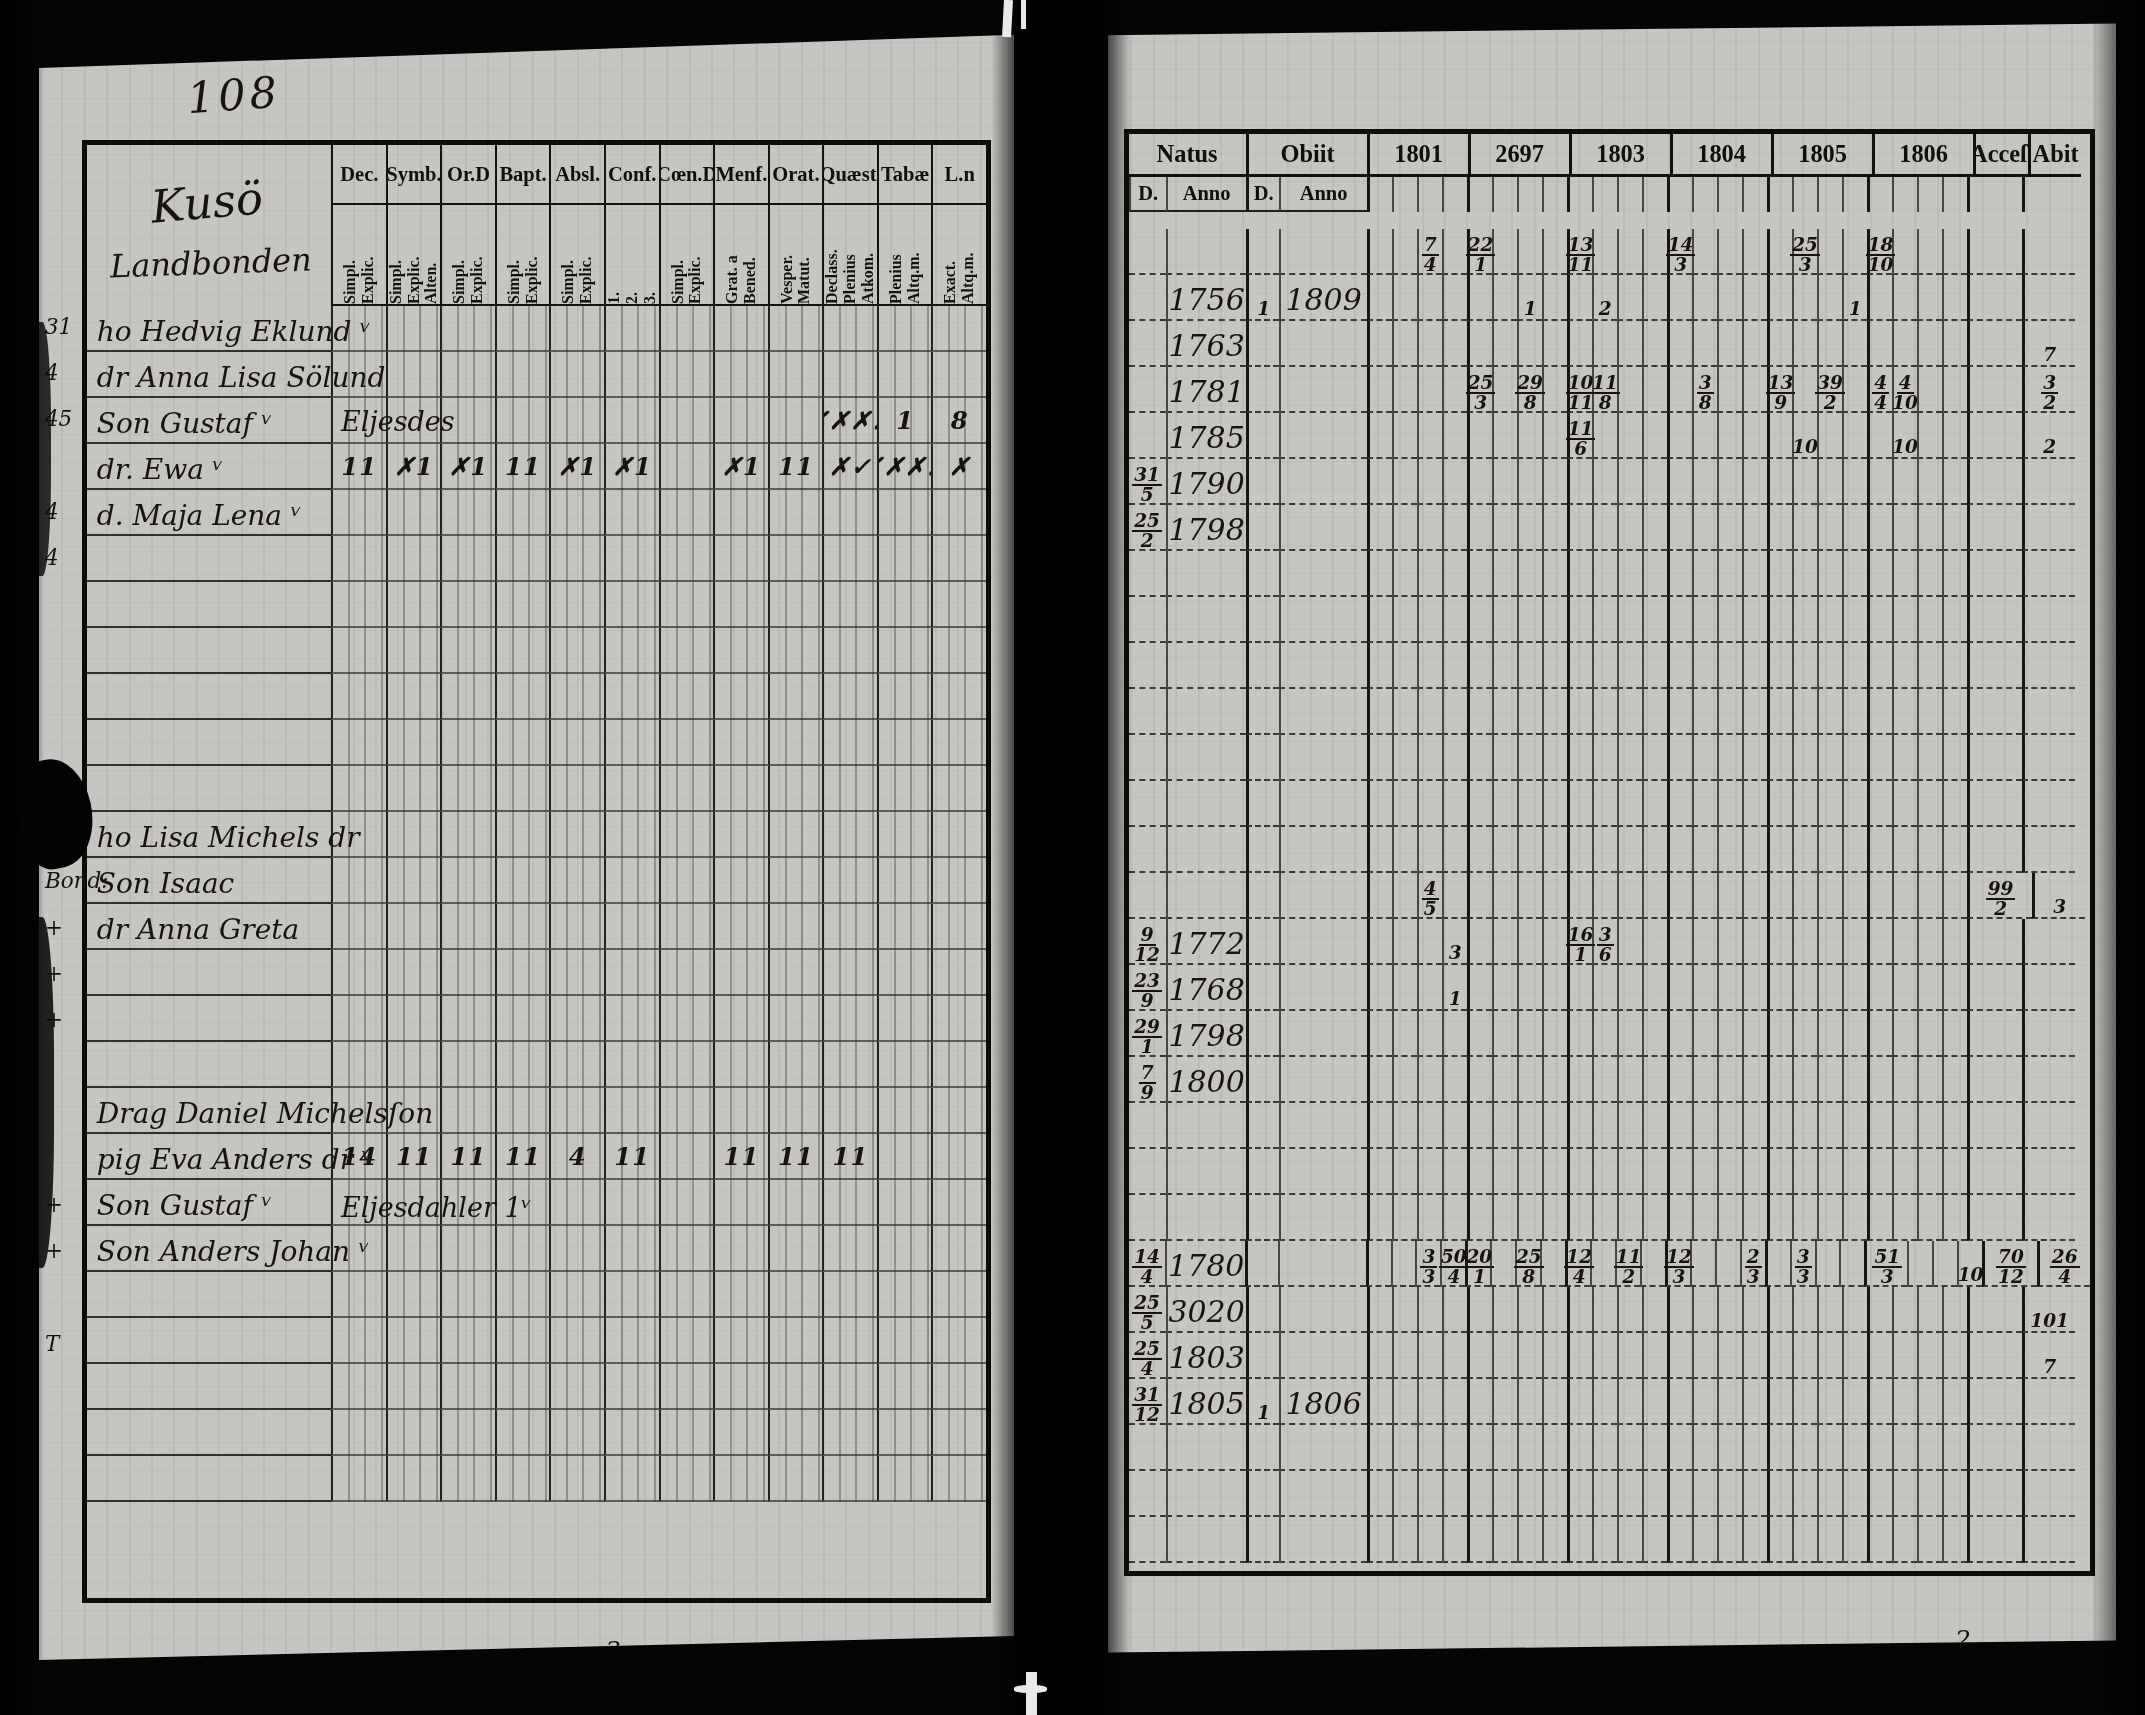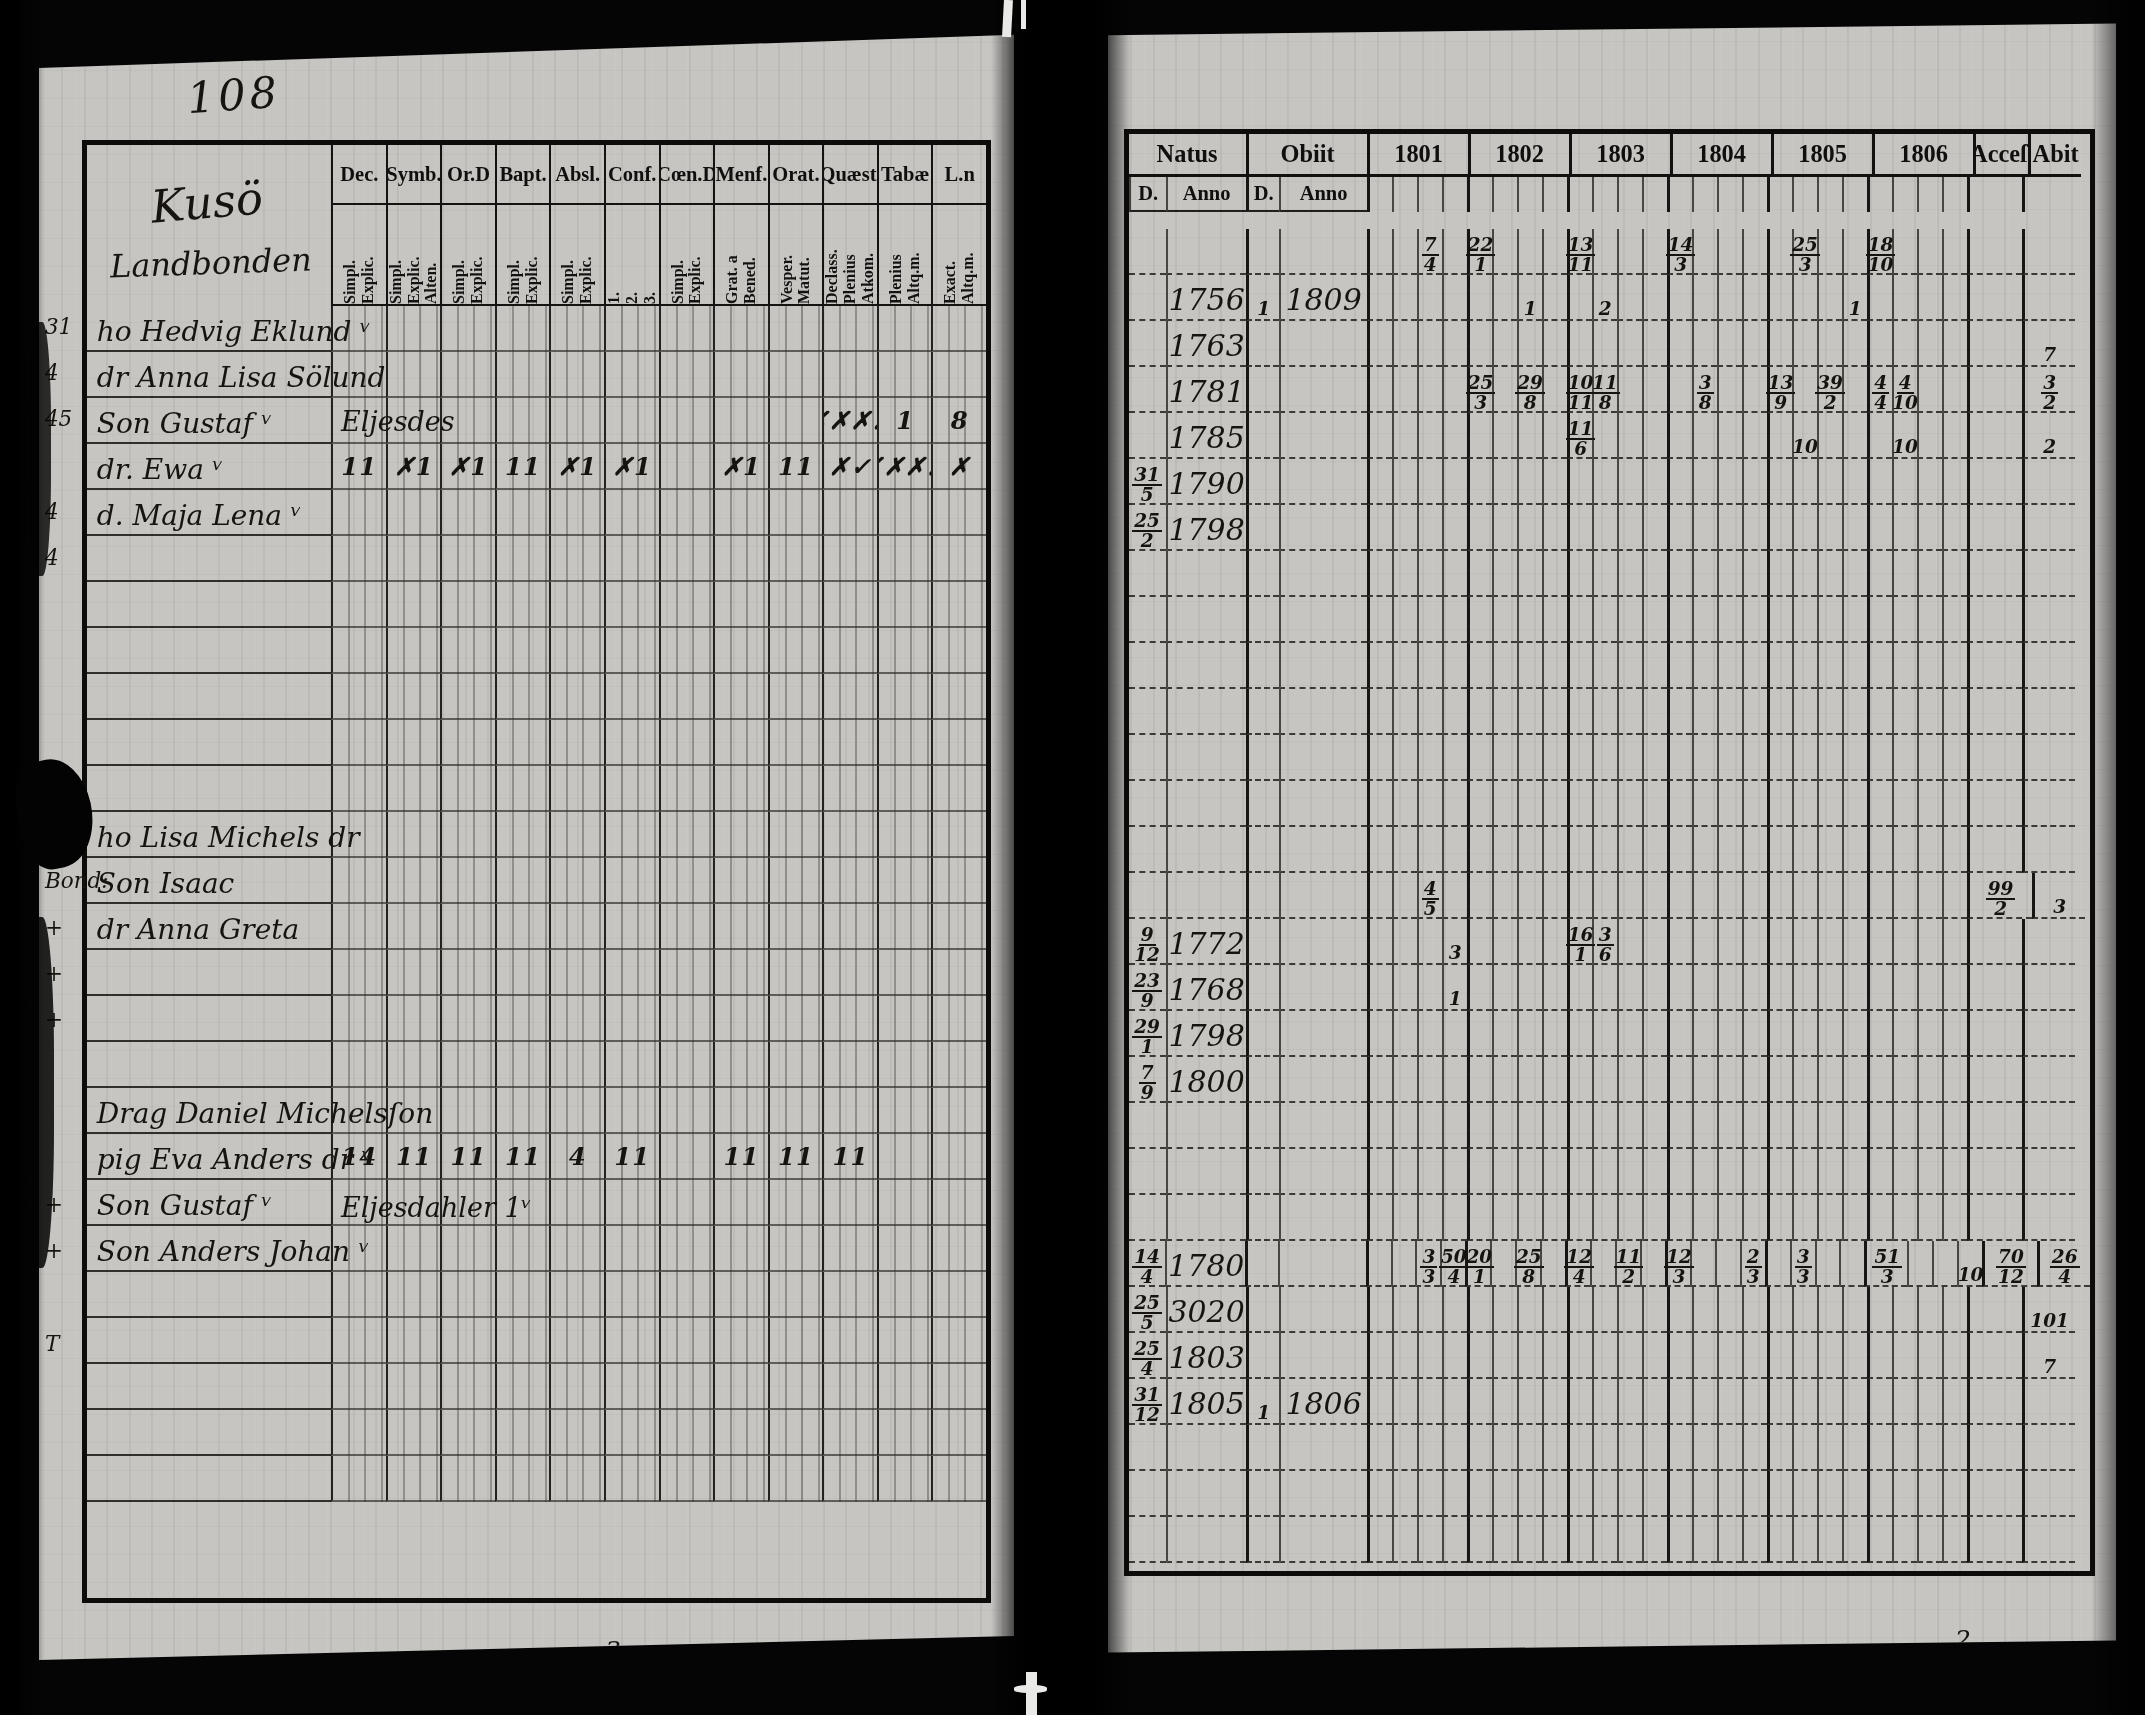--- a/index.html
+++ b/index.html
@@ -651,21 +651,21 @@
     </div>
   <div class="hw stray" style="left:566px;top:1611px;">3</div>
 </div>
 
 <div class="page" id="pageR">
   <div class="tbl" id="rtable">
     <div class="rhead" id="rhead">
         <div class="rhc print" style="width: 117px; border-left-width: 0px;">Natus</div>
         <div class="rhc print" style="width: 121px;">Obiit</div>
         <div class="rhc print" style="width: 101px;">1801</div>
-        <div class="rhc print" style="width: 101px;">1802</div>
+        <div class="rhc print" style="width: 101px;">2697</div>
         <div class="rhc print" style="width: 101px;">1803</div>
         <div class="rhc print" style="width: 101px;">1804</div>
         <div class="rhc print" style="width: 101px;">1805</div>
         <div class="rhc print" style="width: 101px;">1806</div>
         <div class="rhc print" style="width: 55px;">Acceſ.</div>
         <div class="rhc print" style="width: 53px;">Abit</div>
       </div>
     <div class="rsub" id="rsub">
         <div class="rsc print" style="width: 37px; border-left: 2px solid rgba(30, 28, 25, 0.75); box-sizing: border-box; border-bottom: 2.9px solid rgba(14, 13, 12, 0.9);">D.</div>
         <div class="rsc print" style="width: 80px; border-left: 2px solid rgba(30, 28, 25, 0.75); box-sizing: border-box; border-bottom: 2.9px solid rgba(14, 13, 12, 0.9);">Anno</div>

